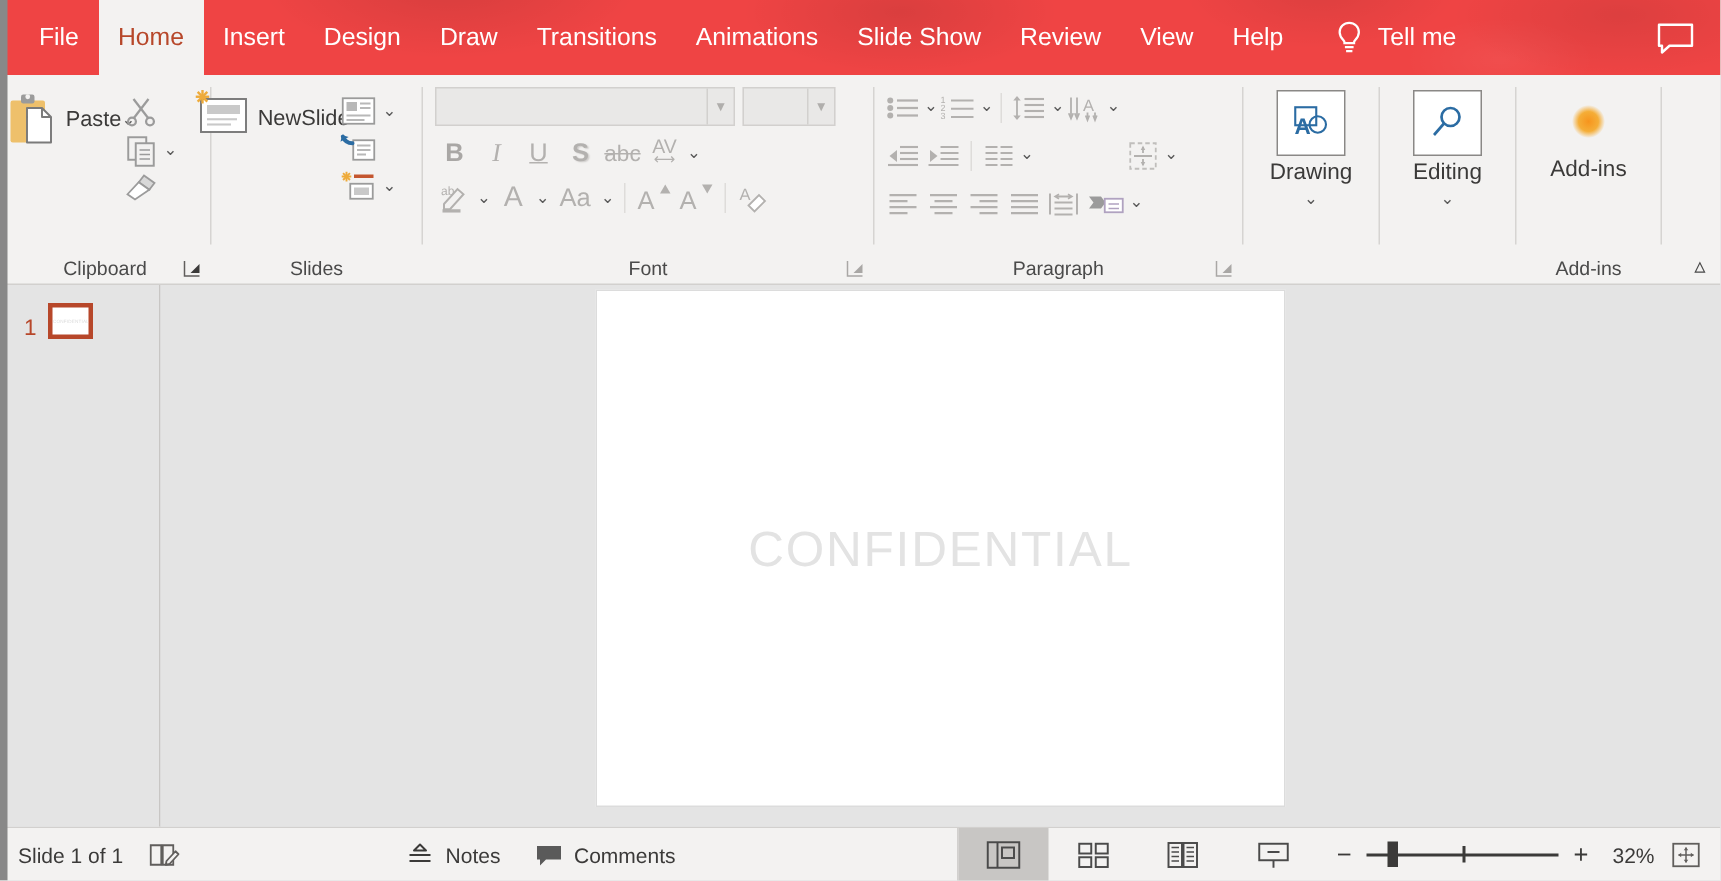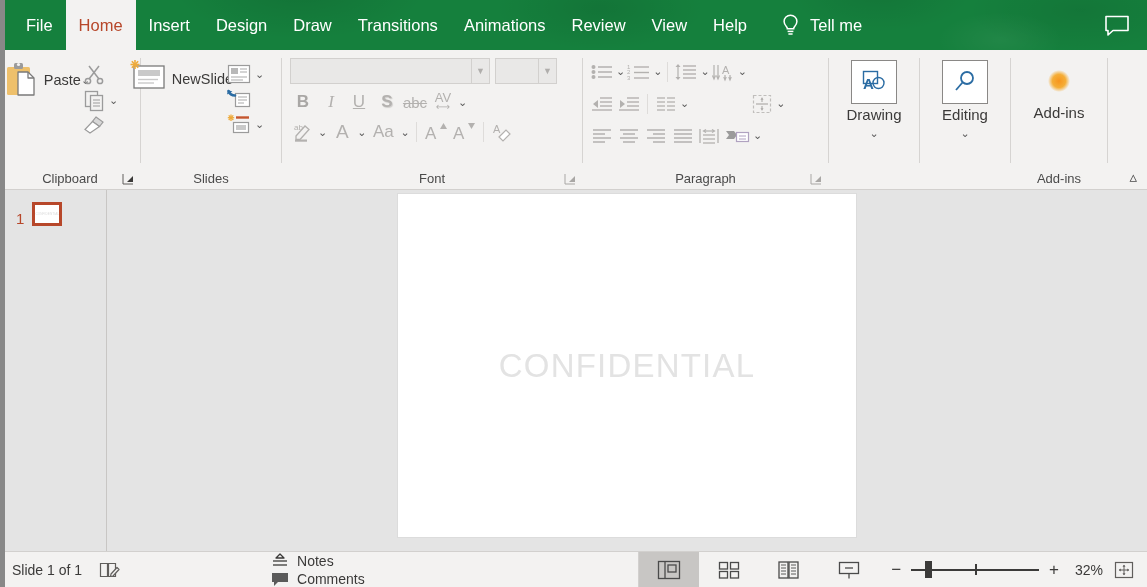--- a/index.html
+++ b/index.html
@@ -8,21 +8,21 @@
     overflow: hidden;
     font-family: "Liberation Sans", sans-serif;
     background: #e6e6e6;
   }
   .app { position: relative; width: 1147px; height: 587px; display: flex; flex-direction: column; }
 
   
   .titlebar {
     position: relative;
     height: 50px;
-    background: #15803d;
+    background: #ef4444;
     display: flex;
     align-items: stretch;
     flex: 0 0 50px;
     overflow: hidden;
   }
   .titlebar::before {
     content: "";
     position: absolute; inset: 0;
     background:
       radial-gradient(ellipse 180px 70px at 300px -10px, rgba(0,0,0,.10), transparent 70%),
@@ -198,21 +198,21 @@
 
   
   .status {
     height: 36px; flex: 0 0 36px;
     background: #f3f2f1;
     border-top: 1px solid #d2d0ce;
     display: flex; align-items: center;
     font-size: 14px; color: #3b3a39;
   }
   .st-left { display: flex; align-items: center; gap: 16px; padding-left: 12px; }
-  .st-mid { display: flex; align-items: flex-start; margin-left: 150px; flex-direction: column; }
+  .st-mid { display: flex; align-items: flex-end; gap: 22px; margin-left: 150px; }
   .st-item { display: flex; align-items: center; gap: 7px; cursor: default; }
   .views { margin-left: auto; display: flex; align-items: stretch; height: 36px; }
   .vbtn {
     width: 60px; display: flex; align-items: center; justify-content: center;
     cursor: default;
   }
   .vbtn.sel { background: #c8c6c4; }
   .zoomarea { display: flex; align-items: center; gap: 10px; padding: 0 12px; }
   .zsign { font-size: 17px; color: #3b3a39; cursor: default; line-height: 1; }
   .track {
@@ -234,20 +234,21 @@
   <div class="edge-left"></div>
 
   <div class="titlebar">
     <div class="tab first">File</div>
     <div class="tab active">Home</div>
     <div class="tab">Insert</div>
     <div class="tab">Design</div>
     <div class="tab">Draw</div>
     <div class="tab">Transitions</div>
     <div class="tab">Animations</div>
+    <div class="tab">Slide Show</div>
     <div class="tab">Review</div>
     <div class="tab">View</div>
     <div class="tab">Help</div>
 
     <div class="tellme-wrap">
       <span>
         <svg class="icon-svg" width="21" height="24" viewBox="0 0 21 24">
           <path d="M10.5 2.2c-3.6 0-6.4 2.8-6.4 6.3 0 2.4 1.3 4 2.4 5.2.5.6.8 1 .8 1.5v.6h6.4v-.6c0-.5.3-.9.8-1.5 1.1-1.2 2.4-2.8 2.4-5.2 0-3.5-2.8-6.3-6.4-6.3z" fill="none" stroke="#ffffff" stroke-width="1.5"></path>
           <line x1="7.6" y1="18.4" x2="13.4" y2="18.4" stroke="#ffffff" stroke-width="1.5"></line>
           <line x1="8.4" y1="21" x2="12.6" y2="21" stroke="#ffffff" stroke-width="1.5"></line>

